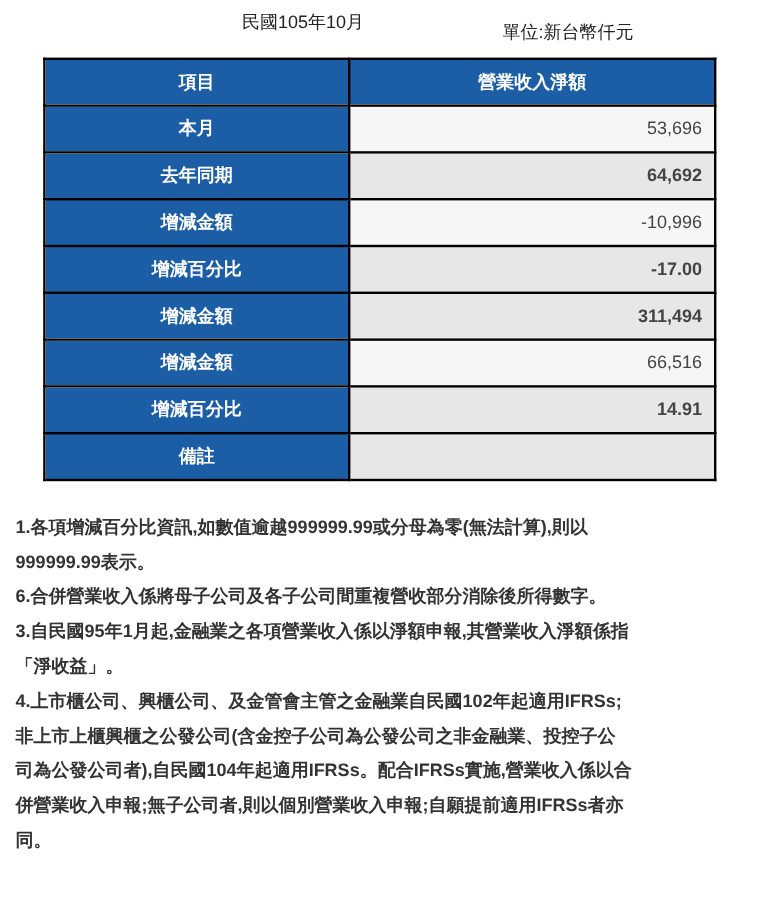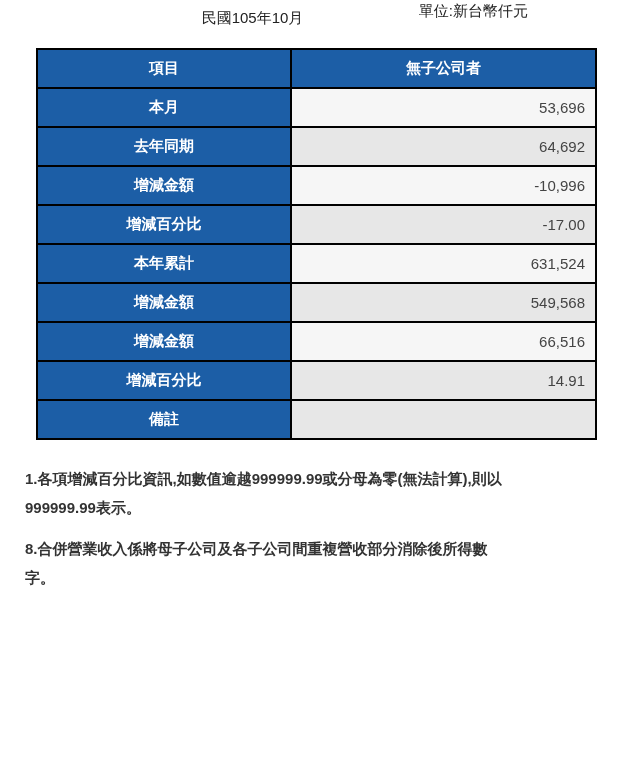--- a/index.html
+++ b/index.html
@@ -22,21 +22,21 @@
     font-size: 15px;
     color: #222222;
   }
   .top-header .date {
     display: block;
     text-align: center;
     transform: translateX(-14px);
   }
   .top-header .unit {
     position: absolute;
-    top: 2px;
+    top: 18px;
     right: 5px;
   }
   
   table.report {
     border-collapse: collapse;
     table-layout: fixed;
     margin: 14px 0 0 36px;
     width: 559px;
   }
   table.report th,
@@ -56,90 +56,88 @@
     font-weight: bold;
     text-align: center;
   }
   td.value-cell {
     text-align: right;
     padding-right: 10px;
     color: #444444;
     font-weight: normal;
   }
   tr.light td.value-cell { background: #f6f6f6; }
-  tr.dark  td.value-cell { background: #e7e7e7; }
+  tr.dark  td.value-cell { background: #e7e7e7; font-weight: bold; }
   
   .notes {
     margin: 24px 6px 0 13px;
     font-size: 15px;
     font-weight: bold;
     line-height: 29px;
     color: #333333;
   }
-  .notes p { margin: 12px; }
+  .notes p { margin: 0; }
 </style>
 </head>
 <body>
 
 <div class="page">
 
   <div class="top-header">
     <span class="date">民國105年10月</span>
     <span class="unit">單位:新台幣仟元</span>
   </div>
 
   <table class="report">
     <colgroup>
         <col class="c-label">
         <col class="c-value">
       </colgroup>
     <thead>
       <tr>
         <th class="header-cell">項目</th>
-        <th class="header-cell">無子公司者</th>
+        <th class="header-cell">營業收入淨額</th>
       </tr>
     </thead>
     <tbody>
       <tr class="light">
         <td class="label-cell">本月</td>
         <td class="value-cell">53,696</td>
       </tr>
       <tr class="dark">
         <td class="label-cell">去年同期</td>
         <td class="value-cell">64,692</td>
       </tr>
       <tr class="light">
         <td class="label-cell">增減金額</td>
         <td class="value-cell">-10,996</td>
       </tr>
       <tr class="dark">
         <td class="label-cell">增減百分比</td>
         <td class="value-cell">-17.00</td>
       </tr>
-      <tr class="light">
-        <td class="label-cell">本年累計</td>
-        <td class="value-cell">631,524</td>
-      </tr>
       <tr class="dark">
         <td class="label-cell">增減金額</td>
-        <td class="value-cell">549,568</td>
+        <td class="value-cell">311,494</td>
       </tr>
       <tr class="light">
         <td class="label-cell">增減金額</td>
         <td class="value-cell">66,516</td>
       </tr>
       <tr class="dark">
         <td class="label-cell">增減百分比</td>
         <td class="value-cell">14.91</td>
       </tr>
       <tr class="dark">
         <td class="label-cell">備註</td>
         <td class="value-cell"></td>
       </tr>
     </tbody>
   </table>
 
   <div class="notes">
     <p>1.各項增減百分比資訊,如數值逾越999999.99或分母為零(無法計算),則以999999.99表示。</p>
-    <p>8.合併營業收入係將母子公司及各子公司間重複營收部分消除後所得數字。</p>
+    <p>6.合併營業收入係將母子公司及各子公司間重複營收部分消除後所得數字。</p>
+    <p>3.自民國95年1月起,金融業之各項營業收入係以淨額申報,其營業收入淨額係指「淨收益」。</p>
+    <p>4.上市櫃公司、興櫃公司、及金管會主管之金融業自民國102年起適用IFRSs;非上市上櫃興櫃之公發公司(含金控子公司為公發公司之非金融業、投控子公司為公發公司者),自民國104年起適用IFRSs。配合IFRSs實施,營業收入係以合併營業收入申報;無子公司者,則以個別營業收入申報;自願提前適用IFRSs者亦同。</p>
   </div>
 
 </div>
 
 </body></html>

